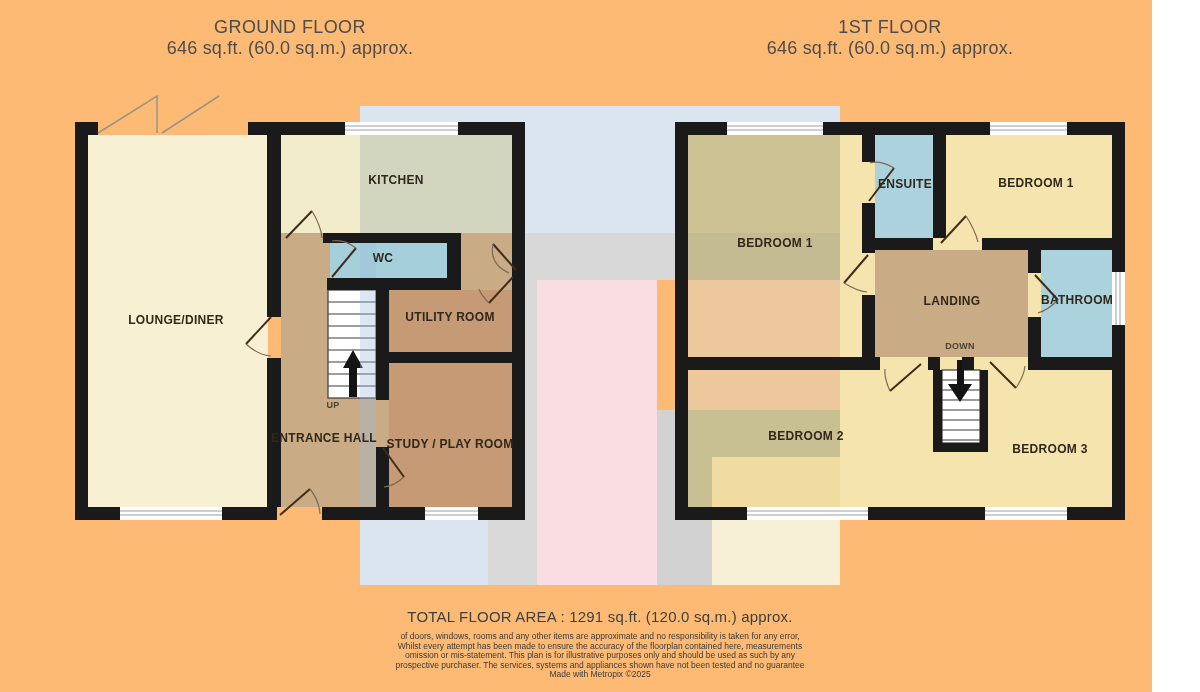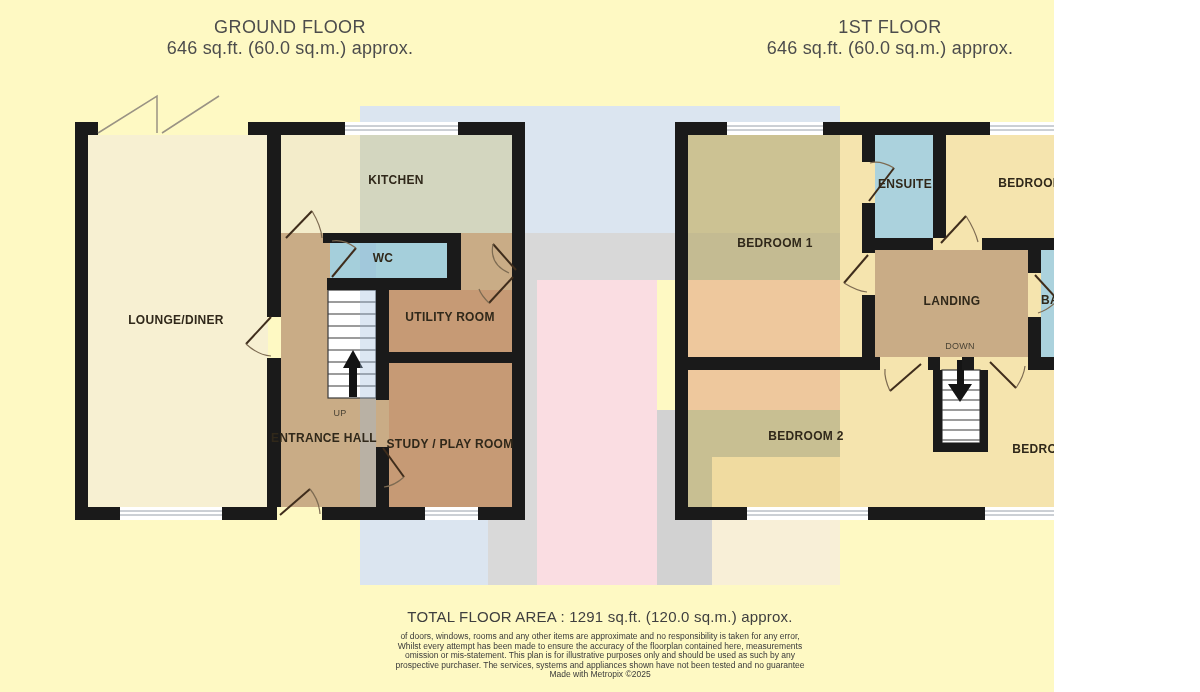--- a/index.html
+++ b/index.html
@@ -1,26 +1,26 @@
 <!DOCTYPE html>
 <html><head>
 <meta charset="utf-8">
 <style>
   html,body{margin:0;padding:0;background:#ffffff;}
-  #canvas{position:relative;width:1054px;height:692px;background:#fef9c3;overflow:hidden;
+  #canvas{position:relative;width:1152px;height:692px;background:#fdba74;overflow:hidden;
           font-family:"Liberation Sans", sans-serif;}
   #plan-svg{position:absolute;left:0;top:0;}
   .floor-header{position:absolute;top:18px;width:420px;text-align:center;color:#4c4c4c;}
   .floor-header .t{font-size:18px;letter-spacing:.4px;line-height:1.0;}
   .floor-header .s{font-size:18px;letter-spacing:.2px;line-height:1.0;margin-top:3px;}
   #ground-header{left:80px;}
   #first-header{left:680px;}
   .room-label{position:absolute;transform:translate(-50%,-50%);font-size:12px;font-weight:bold;
               color:#30281a;letter-spacing:.3px;white-space:nowrap;}
-  .stair-label{position:absolute;transform:translate(-50%,-50%);font-size:9px;font-weight:normal;
+  .stair-label{position:absolute;transform:translate(-50%,-50%);font-size:9px;font-weight:bold;
               color:#4a4335;letter-spacing:.3px;white-space:nowrap;}
   #footer{position:absolute;left:0;top:608px;width:1200px;text-align:center;color:#3f3f3f;}
   #footer .total{font-size:15px;letter-spacing:.2px;margin-bottom:7px;}
   #footer .disc{font-size:8.5px;line-height:9.5px;color:#3a3a3a;}
   #footer .credit{font-size:8.5px;line-height:9.5px;color:#3a3a3a;}
 </style>
 </head>
 <body>
 
 <div id="canvas">
@@ -195,21 +195,21 @@
       </g>
     </g>
   </svg>
 
   <div class="room-label" style="left:176px;top:320px;">LOUNGE/DINER</div>
   <div class="room-label" style="left:396px;top:180px;">KITCHEN</div>
   <div class="room-label" style="left:383px;top:258px;">WC</div>
   <div class="room-label" style="left:450px;top:317px;">UTILITY ROOM</div>
   <div class="room-label" style="left:324px;top:438px;">ENTRANCE HALL</div>
   <div class="room-label" style="left:450px;top:444px;">STUDY / PLAY ROOM</div>
-  <div class="stair-label" style="left:340px;top:405px;margin-top:8px;">UP</div>
+  <div class="stair-label" style="left:333px;top:405px;">UP</div>
 
   <div class="room-label" style="left:775px;top:243px;">BEDROOM 1</div>
   <div class="room-label" style="left:905px;top:184px;">ENSUITE</div>
   <div class="room-label" style="left:1036px;top:183px;">BEDROOM 1</div>
   <div class="room-label" style="left:952px;top:301px;">LANDING</div>
   <div class="room-label" style="left:1077px;top:300px;">BATHROOM</div>
   <div class="stair-label" style="left:960px;top:346px;">DOWN</div>
   <div class="room-label" style="left:806px;top:436px;">BEDROOM 2</div>
   <div class="room-label" style="left:1050px;top:449px;">BEDROOM 3</div>
 

